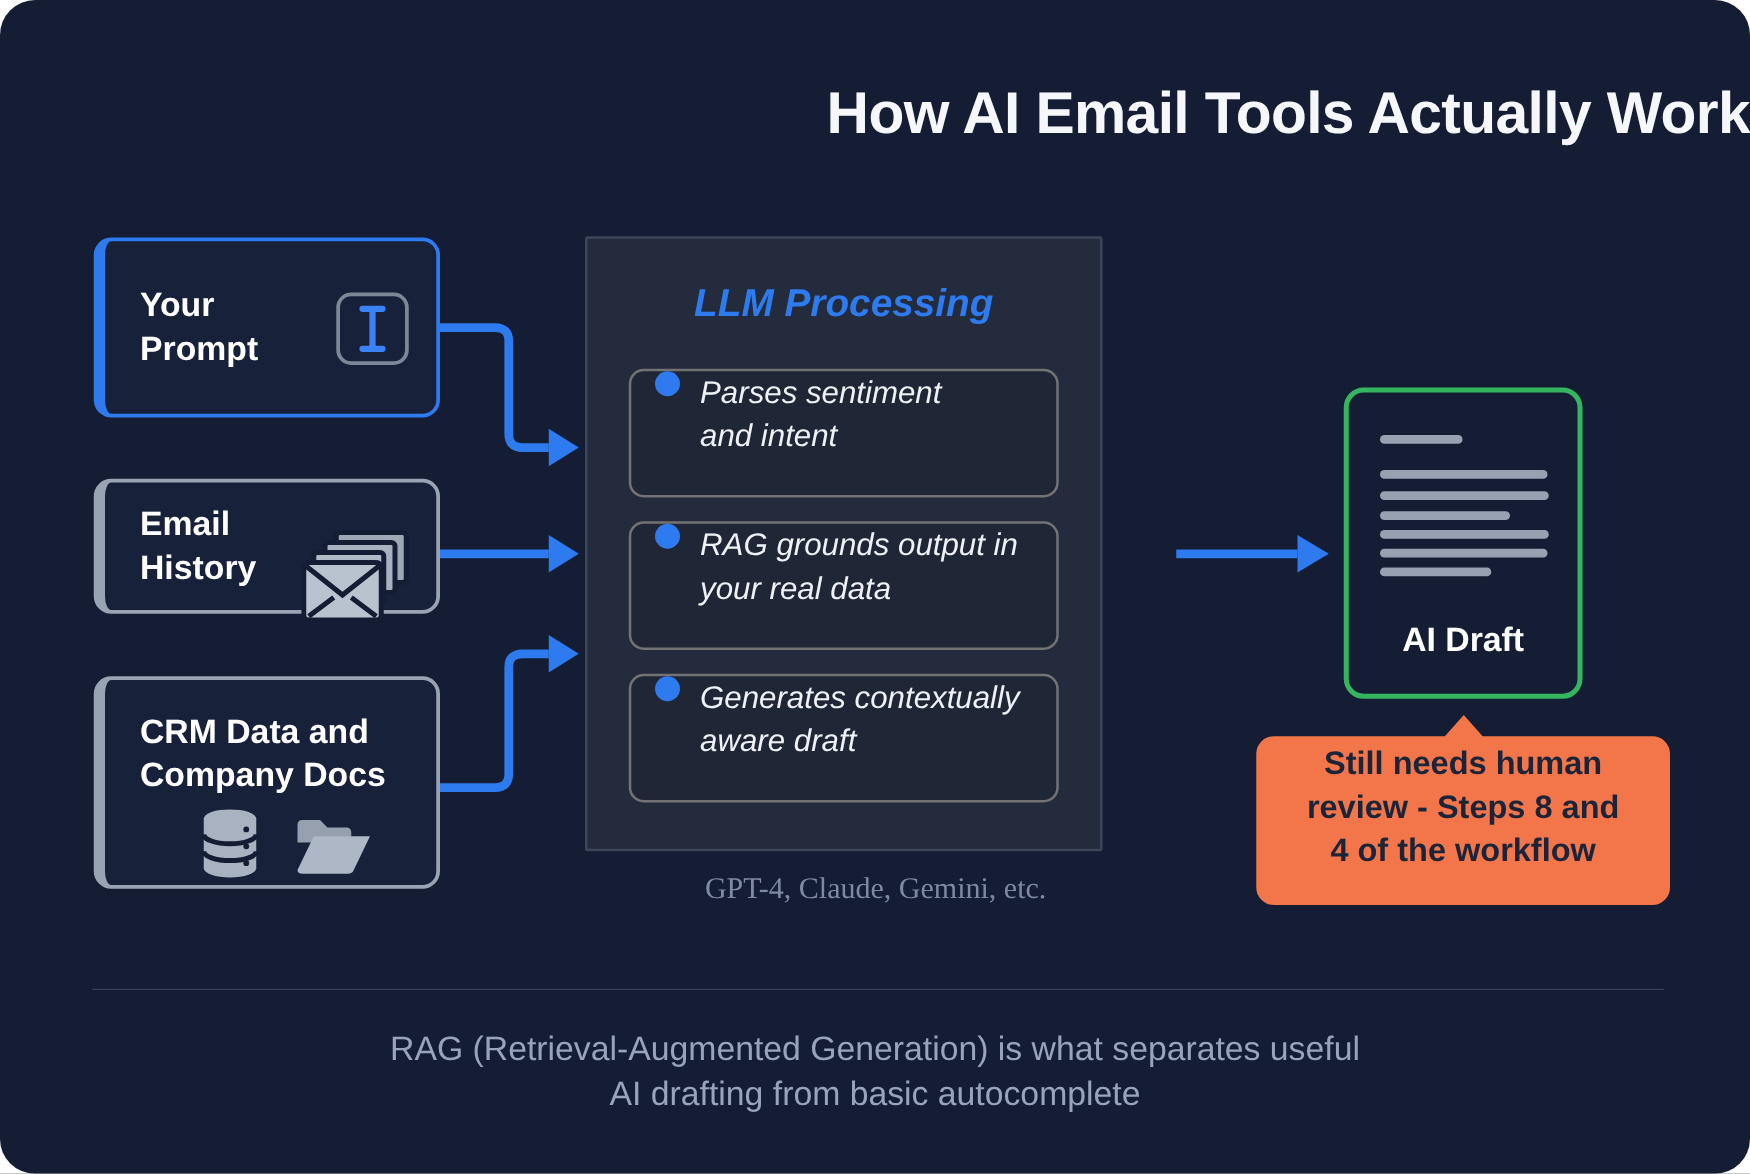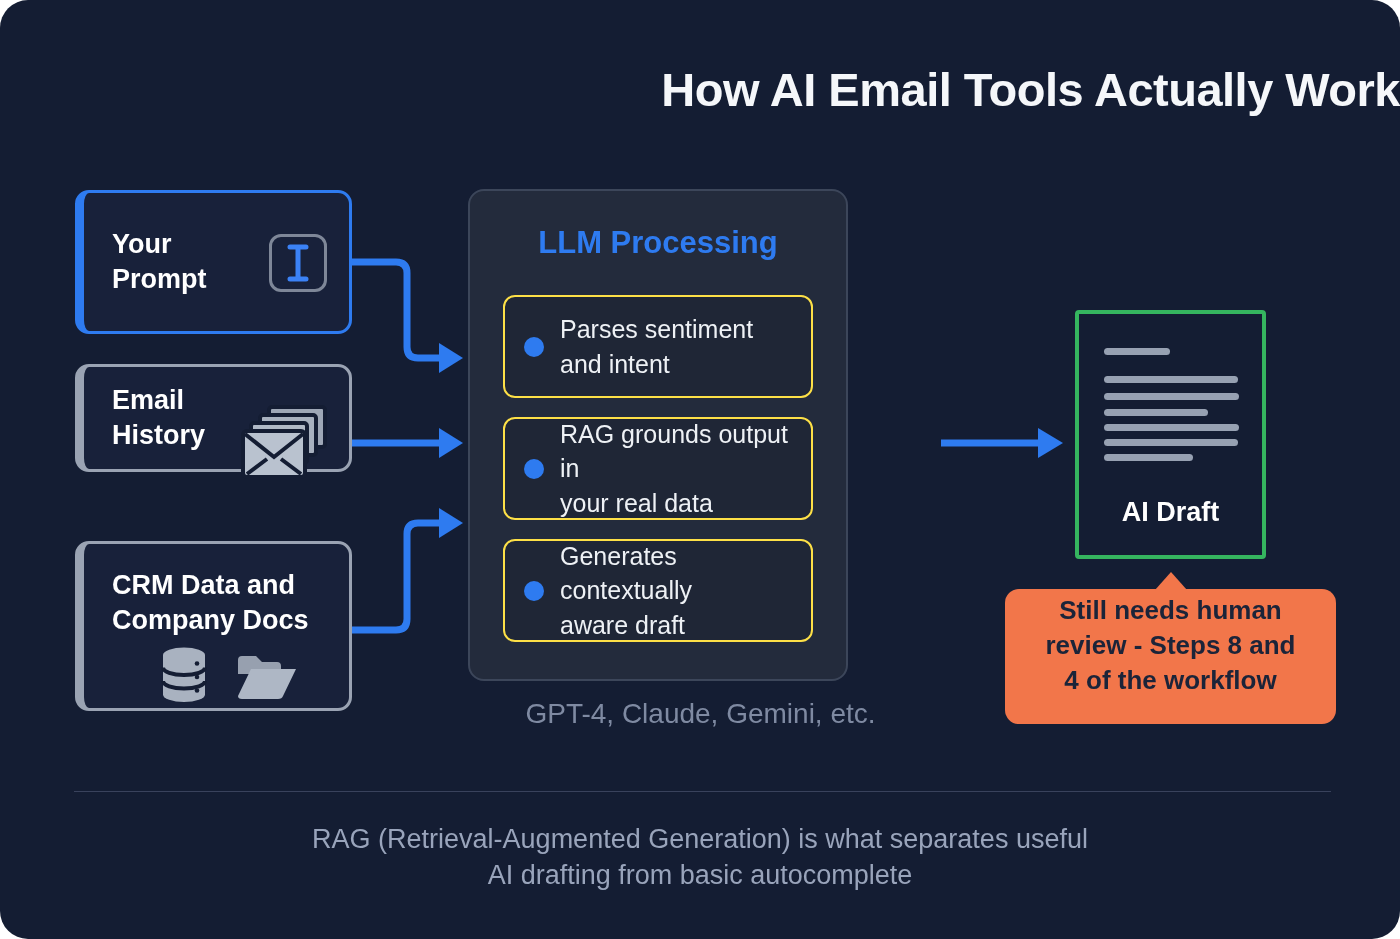--- a/index.html
+++ b/index.html
@@ -24,21 +24,21 @@
   
   .input-box {
     position: absolute; left: 75px; width: 277px;
     border: 3px solid var(--box-gray, #9aa3b3);
     border-left-width: 9px;
     border-radius: 14px;
     background: #18213a;
   }
   .input-box.blue { border-color: var(--accent-blue, #2e7bf0); }
   #box-your-prompt { top: 190px; height: 144px; }
-  #box-email-history { top: 364px; height: 108px; }
+  #box-email-history { top: 383px; height: 108px; }
   #box-crm { top: 541px; height: 170px; }
   .box-label {
     position: absolute; left: 28px; top: 50%;
     transform: translateY(-50%);
     font-size: 27px; font-weight: 700; line-height: 1.3;
     color: #ffffff; white-space: nowrap;
   }
   .box-label span { display: block; }
   #box-crm .box-label { top: 24px; transform: none; }
   .cursor-chip {
@@ -48,66 +48,68 @@
     display: flex; align-items: center; justify-content: center;
   }
   .envelope-wrap { position: absolute; right: 20px; top: 38px; }
   .crm-icons {
     position: absolute; left: 76px; top: 102px;
     display: flex; gap: 26px; align-items: flex-end;
   }
   
   .panel {
     position: absolute; left: 468px; top: 189px;
-    width: 380px; height: 492px;
+    width: 414px; height: 492px;
     background: var(--panel-bg, #232b3c);
     border: 2px solid #3c465a;
-    border-radius: 16px;
+    border-radius: 2px;
+    font-style: italic;
   }
   .panel-title {
     margin-top: 34px; text-align: center;
     font-size: 31px; font-weight: 700;
     color: var(--accent-blue, #2e7bf0);
   }
   .panel-items {
     position: absolute; left: 33px; right: 33px; top: 104px;
     display: flex; flex-direction: column; gap: 19px;
   }
   .panel-item {
     height: 103px;
     background: var(--item-bg, #1f2636);
-    border: 2px solid #fde047;
+    border: 2px solid #737373;
     border-radius: 12px;
-    display: flex; align-items: center;
+    display: flex; align-items: flex-start;
   }
   .dot {
     flex: none; width: 20px; height: 20px; border-radius: 50%;
     background: var(--accent-blue, #2e7bf0);
     margin: 0 16px 0 19px;
   }
   .item-text { font-size: 25px; line-height: 1.38; color: #eef1f5; }
   .item-text span { display: block; }
   .panel-caption {
     position: absolute; left: 468px; top: 698px; width: 465px;
-    text-align: center; font-size: 28px;
+    text-align: center; font-size: 24px;
     color: var(--muted, #7f8aa2);
+    font-family: Liberation Serif, serif;
   }
   
   .arrows { position: absolute; left: 0; top: 0; pointer-events: none; }
   .arrow-line {
     fill: none; stroke: var(--accent-blue, #2e7bf0);
     stroke-width: 7; stroke-linecap: butt; stroke-linejoin: round;
   }
   .arrow-head { fill: var(--accent-blue, #2e7bf0); }
   
   .draft-box {
     position: absolute; left: 1075px; top: 310px;
     width: 191px; height: 249px;
     border: 4px solid var(--green, #35b55f);
-    border-radius: 4px;
+    border-radius: 16px;
     padding-left: 16px;
   }
   .draft-line {
     position: absolute; left: 25px; height: 7px; border-radius: 4px;
     background: #97a1b2;
   }
   .draft-label {
     position: absolute; left: 0; right: 0; top: 183px;
     text-align: center; font-size: 27px; font-weight: 700; color: #ffffff;
   }

